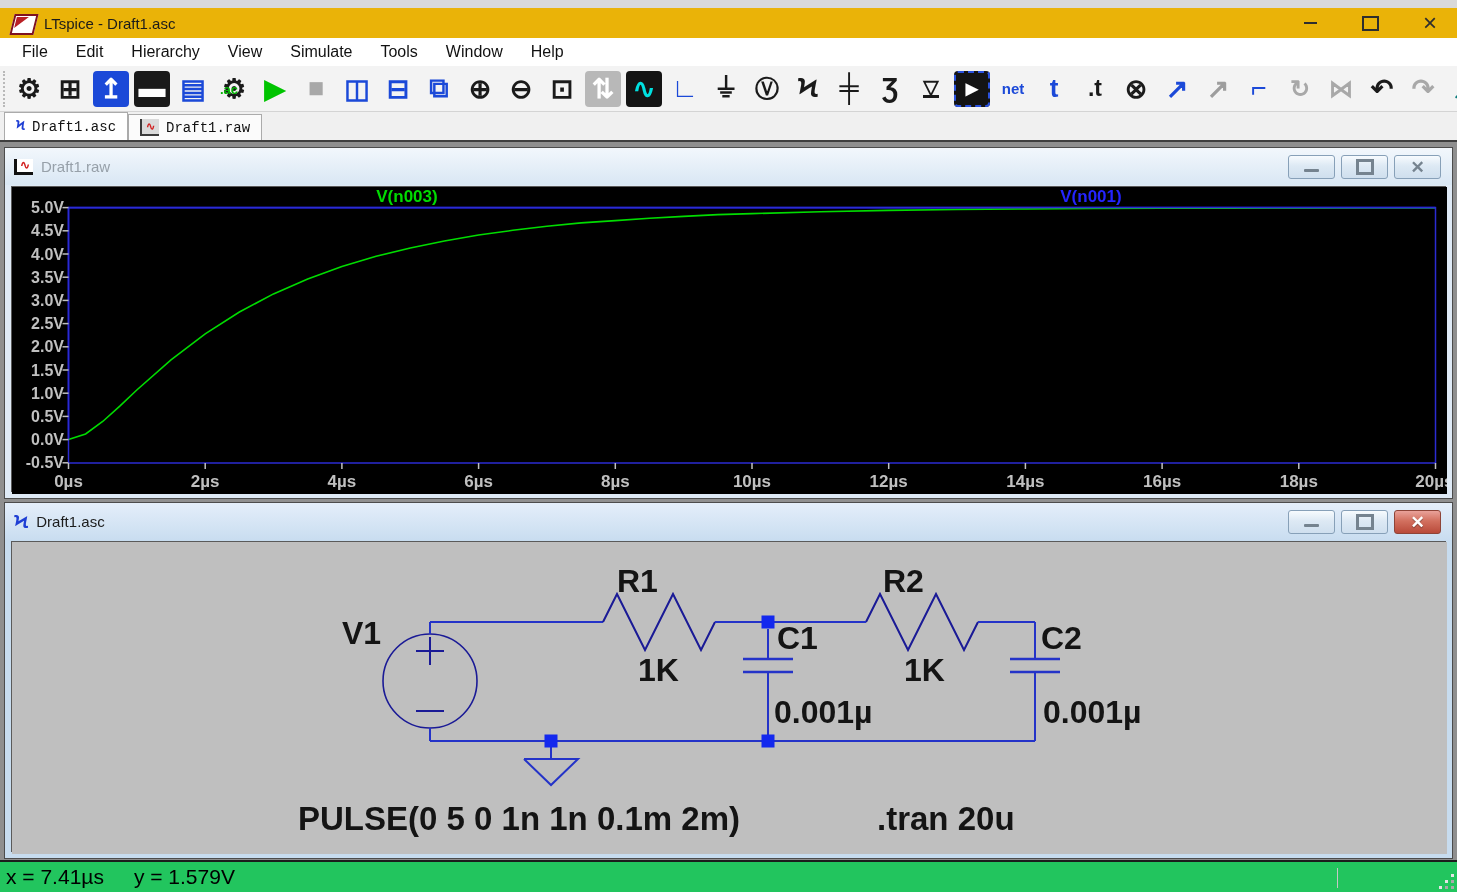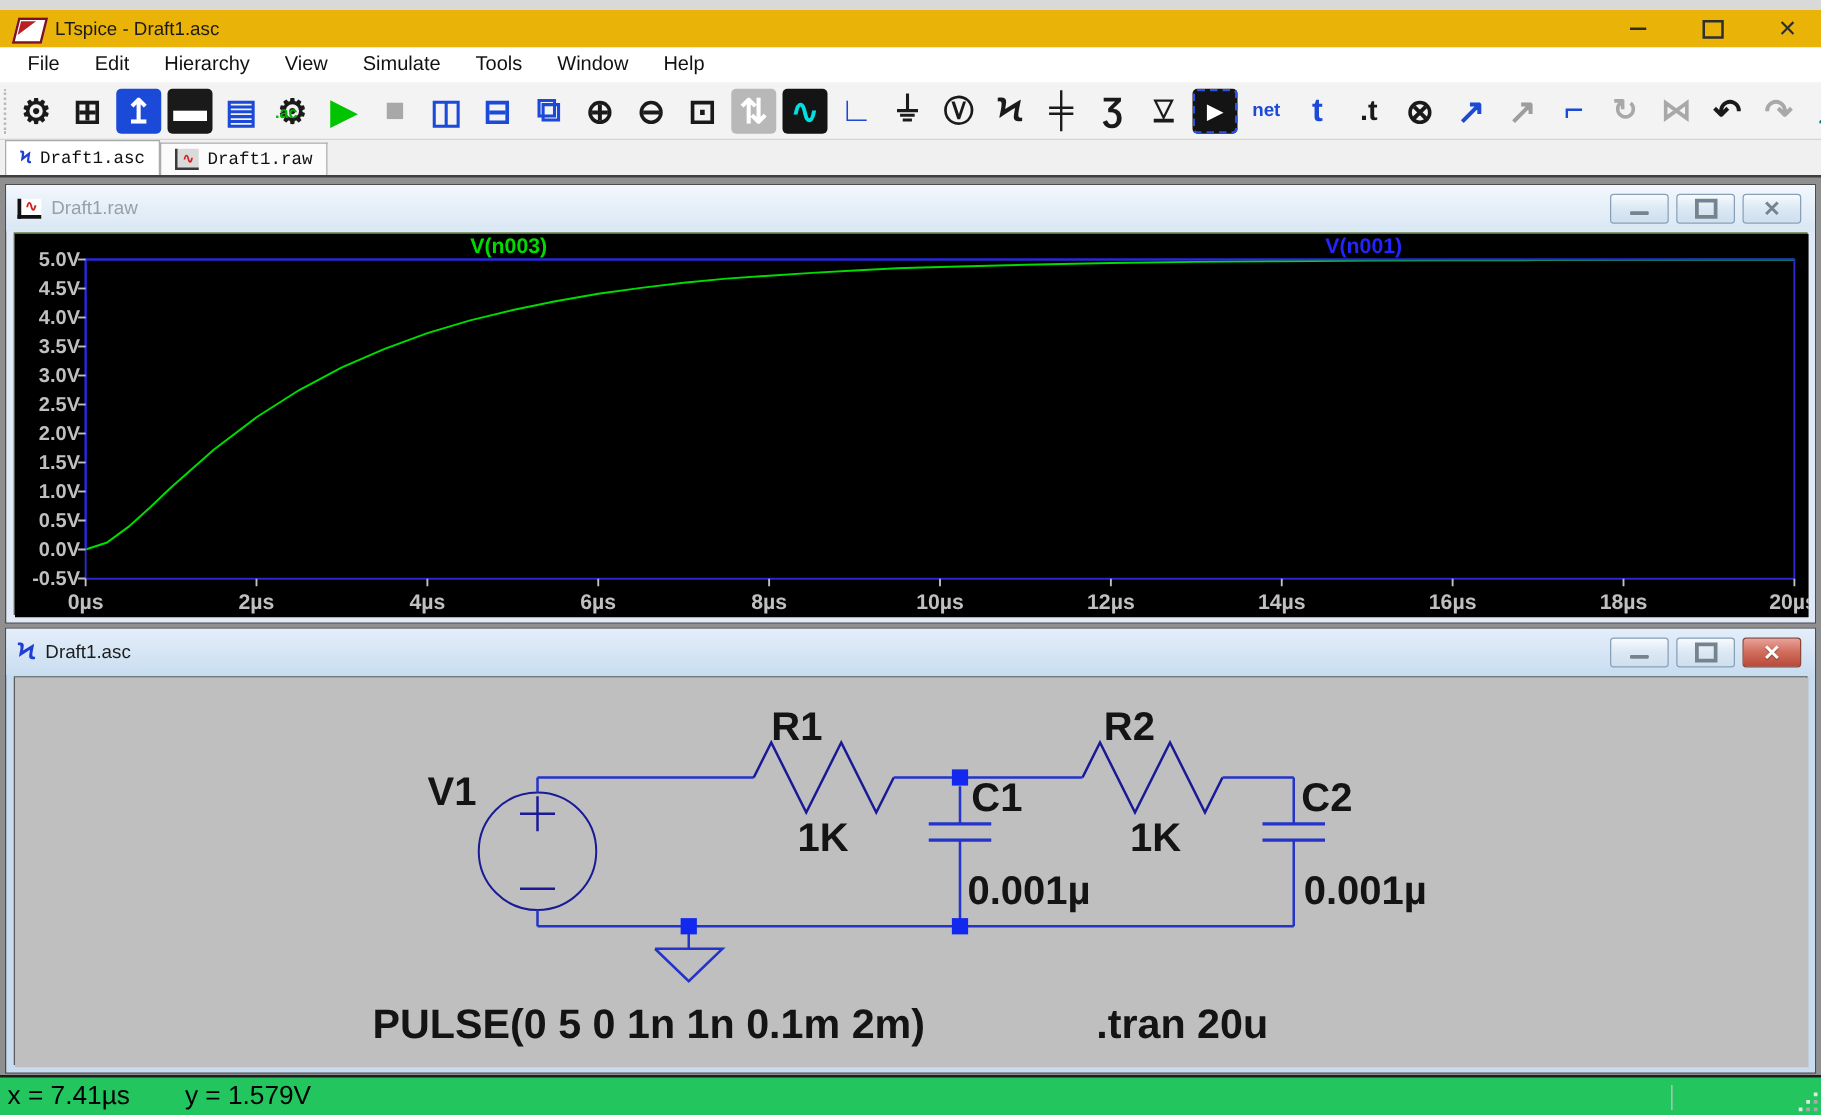--- a/index.html
+++ b/index.html
@@ -50,21 +50,21 @@
   .wbtn{width:45px;height:22px;border:1px solid #87a0b8;border-radius:3px;background:linear-gradient(#f7fbfe,#dcc 40%,#cfdfee);background:linear-gradient(#f7fbfe,#dde9f4 45%,#cfdfee);display:flex;align-items:center;justify-content:center}
   .wbtn .mingl{width:15px;height:3px;background:#75838f;border-radius:1px;margin-top:7px}
   .wbtn .maxgl{width:12px;height:10px;border:3px solid #75838f}
   .wbtn .xgl{font-size:17px;font-weight:bold;color:#75838f;line-height:1}
   .wbtn.redx{background:linear-gradient(#e9a29a,#d2705f 45%,#b94a3a);border-color:#8e4438}
   .wbtn.redx .xgl{color:#fff;text-shadow:0 1px 1px rgba(0,0,0,.4)}
   .wclient{position:absolute;left:6px;right:6px;bottom:6px;top:38px;border:1px solid #5a5a5a}
   
   .statusbar{position:absolute;left:0;top:860px;width:1457px;height:32px;background:#22c55e;border-top:2px solid #1c1c1c;box-sizing:border-box;display:flex;align-items:center}
   .statusbar .sx{margin-left:6px;font-size:21px;color:#000}
-  .statusbar .sy{margin-left:44px;font-size:21px;color:#000}
+  .statusbar .sy{margin-left:30px;font-size:21px;color:#000}
   .statusbar .sdiv{position:absolute;left:1337px;top:6px;bottom:4px;width:1px;background:#c6c6c6}
   .grip{position:absolute;right:3px;bottom:3px;width:3px;height:3px;background:#a9a9a9;
         box-shadow:-6px 0 #a9a9a9,0 -6px #a9a9a9,-6px -6px #e5e5e5,-12px 0 #e5e5e5,0 -12px #e5e5e5}
   svg text{font-family:"Liberation Sans",sans-serif}
 </style>
 </head>
 <body>
 
 <div class="strip-top"></div>
 

